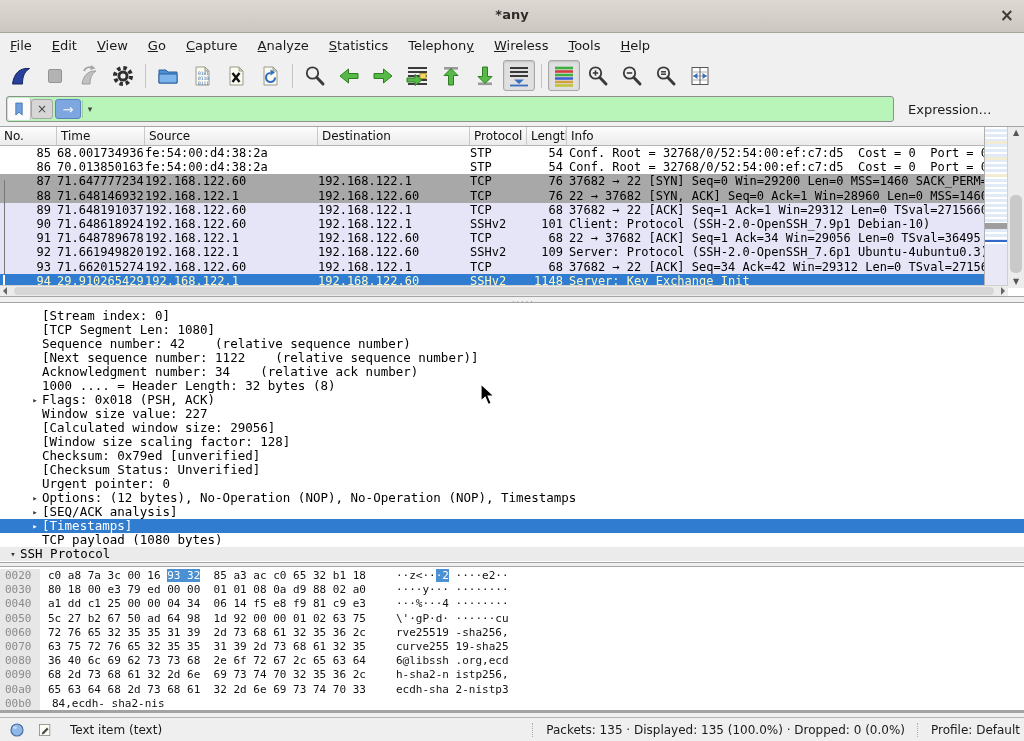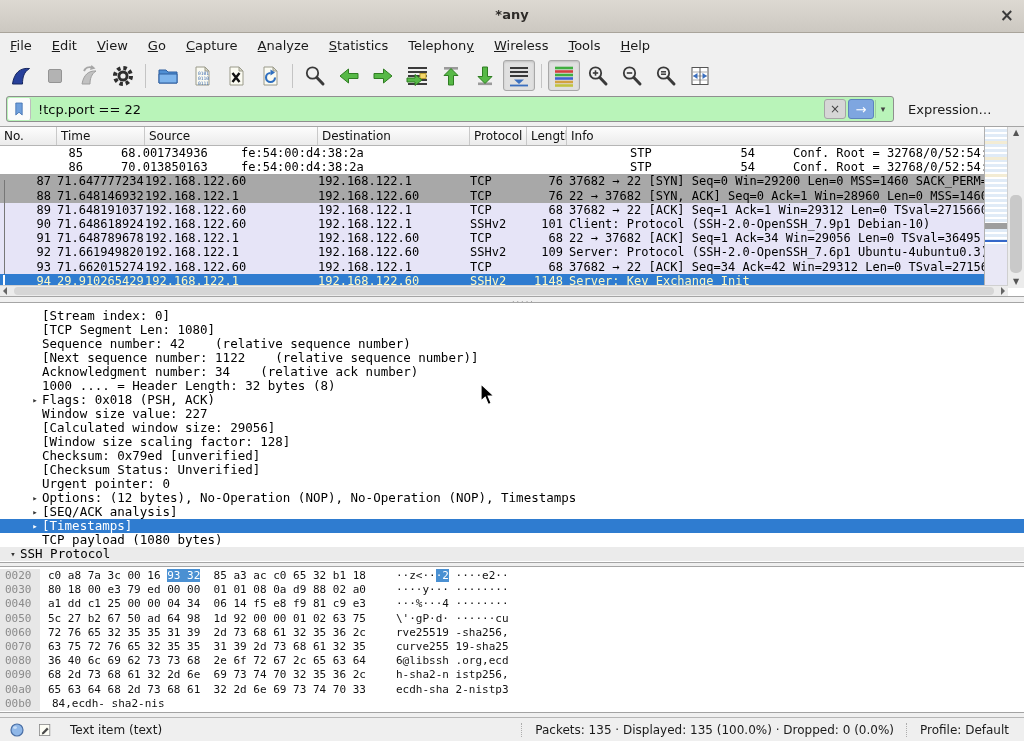--- a/index.html
+++ b/index.html
@@ -53,21 +53,21 @@
   
   .plist{position:absolute;left:0;top:126px;width:1024px;height:171px;background:#fff;
     border-top:1px solid #a5a5a5;border-bottom:1px solid #a5a5a5;box-sizing:border-box;}
   .phead{position:absolute;left:0;top:0;height:19px;width:1008px;display:flex;
     background:linear-gradient(#fdfdfd,#ebebeb);border-bottom:1px solid #b5b5b5;box-sizing:border-box;}
   .pcol{font-size:12px;color:#111;padding:2px 0 0 4px;border-right:1px solid #c9c9c9;
     box-sizing:border-box;overflow:hidden;white-space:nowrap;flex:0 0 auto;}
   .prows{position:absolute;left:0;top:19px;width:985px;height:142px;overflow:hidden;
     font-family:"DejaVu Sans Mono","Liberation Mono",monospace;font-size:12px;}
   .prow{display:flex;height:14.2px;line-height:14.2px;white-space:pre;color:#000;}
-  .prow.stp{background:#ffffff;gap:32px;}
+  .prow.stp{background:#ffffff;}
   .prow.syn{background:var(--row-syn,#a8a8a8);}
   .prow.tcp{background:var(--row-tcp,#e6e4f7);}
   .prow.sel{background:var(--sel,#2f7cd0);color:#fef9c3;}
   .pc{flex:0 0 auto;overflow:hidden;box-sizing:border-box;}
   .rel{flex:0 0 8px;position:relative;}
   .rel-line::before,.rel-start::before{content:"";position:absolute;left:4px;top:0;bottom:0;width:1px;background:#777;}
   .rel-start::before{top:6px;}
   .rel-sel::before{content:"";position:absolute;left:3px;top:1px;bottom:1px;width:2px;background:#fff;}
   .pc-no{width:49px;text-align:right;padding-right:6px;}
   .pc-time{width:88px;}
@@ -109,38 +109,38 @@
   .drow .dex{width:14px;flex:0 0 auto;text-align:center;font-size:9px;color:#333;}
   .drow.ind0{padding-left:6px;}
   .drow.ind1{padding-left:22px;}
   .drow.ind2{padding-left:28px;}
   .drow.dsel{background:var(--sel,#2f7cd0);color:#fff;}
   .drow.dsel .dex{color:#fff;}
   .drow.dshade{background:#ebebeb;}
 
   
   .hexpane{position:absolute;left:0;top:566px;width:1024px;height:147px;background:#fff;
-    border-top:1px solid #a5a5a5;border-bottom:1px solid #a3a3a3;box-sizing:border-box;overflow:hidden;
+    border-top:1px solid #a5a5a5;border-bottom:3px solid #a3a3a3;box-sizing:border-box;overflow:hidden;
     font-family:"DejaVu Sans Mono","Liberation Mono",monospace;font-size:11px;padding-top:2px;}
   .hxrow{height:14.2px;line-height:14.2px;white-space:pre;display:flex;color:#111;}
   .hxoff{flex:0 0 40px;background:#e7e7e7;color:#8a8a8a;padding-left:5px;box-sizing:border-box;}
   .hxb{flex:0 0 336px;padding-left:8px;}
   .hxa{flex:0 0 auto;padding-left:12px;}
   .hl{background:var(--hexhl,#4a90d2);color:#fff;}
 
   
   .statusbar{position:absolute;left:0;top:717px;width:1024px;height:24px;background:#efefef;
     border-top:1px solid #b5b5b5;display:flex;align-items:center;font-size:12px;color:#1a1a1a;box-sizing:border-box;}
   .sbtn{width:22px;height:20px;display:flex;align-items:center;justify-content:center;margin-left:6px;}
   .sbtn svg{width:16px;height:16px;}
   .sleft{margin-left:14px;white-space:nowrap;}
   .sspacer{flex:1;}
   .ssep{width:1px;height:14px;border-left:1px dotted #adadad;margin:0 12px;}
   .smid,.sright{white-space:nowrap;}
-  .sright{margin-right:15px;}
+  .sright{margin-right:4px;}
 
   
   .cursor{position:absolute;left:479px;top:383px;width:18px;height:24px;pointer-events:none;z-index:50;}
 </style>
 </head>
 <body>
 
 <div class="win">
 
   <div class="titlebar">
@@ -368,21 +368,20 @@
       </div>
     </div>
 
   <div class="filterbar">
     <div class="filter-box">
       <span class="fbookmark">
         <svg viewBox="0 0 20 20">
             <path d="M6 2.5 h8 v15 l-4 -3.5 -4 3.5 z" fill="#6f9fdc" stroke="#3f6faf"></path>
           </svg>
       </span>
-      <span class="filter-text">!tcp.port == 22</span>
       <span class="fclear">×</span>
       <span class="fapply">→</span>
       <span class="fcaret">▾</span>
     </div>
     <span class="expr-label">Expression…</span>
     <span class="fsep"></span>
     <span class="add-btn">+</span>
   </div>
 
   <div class="plist">

